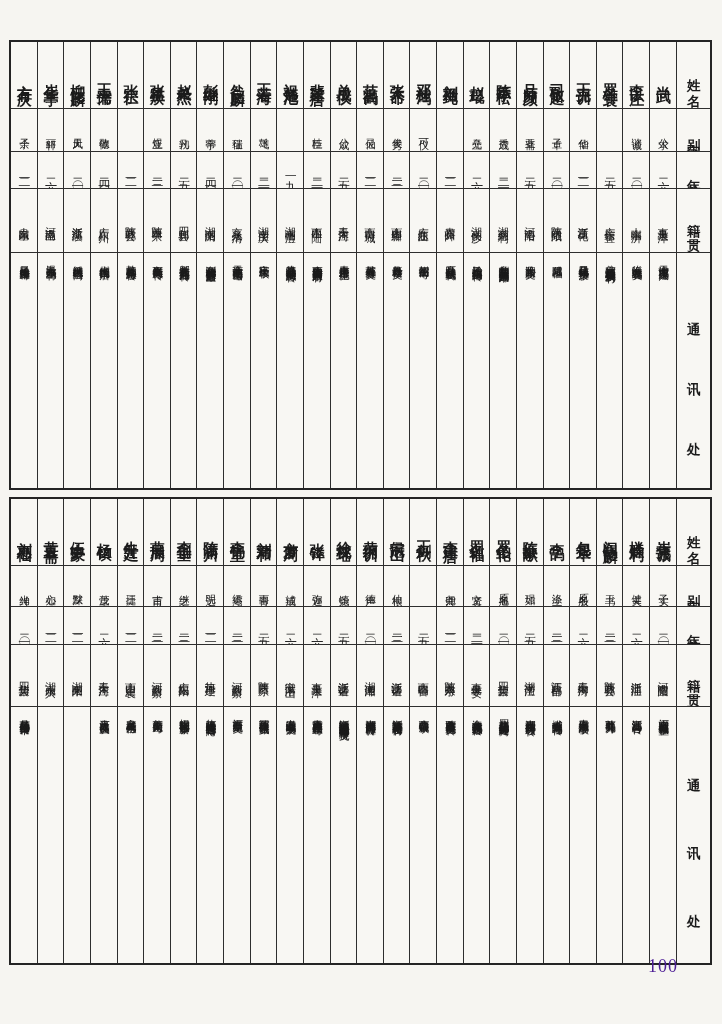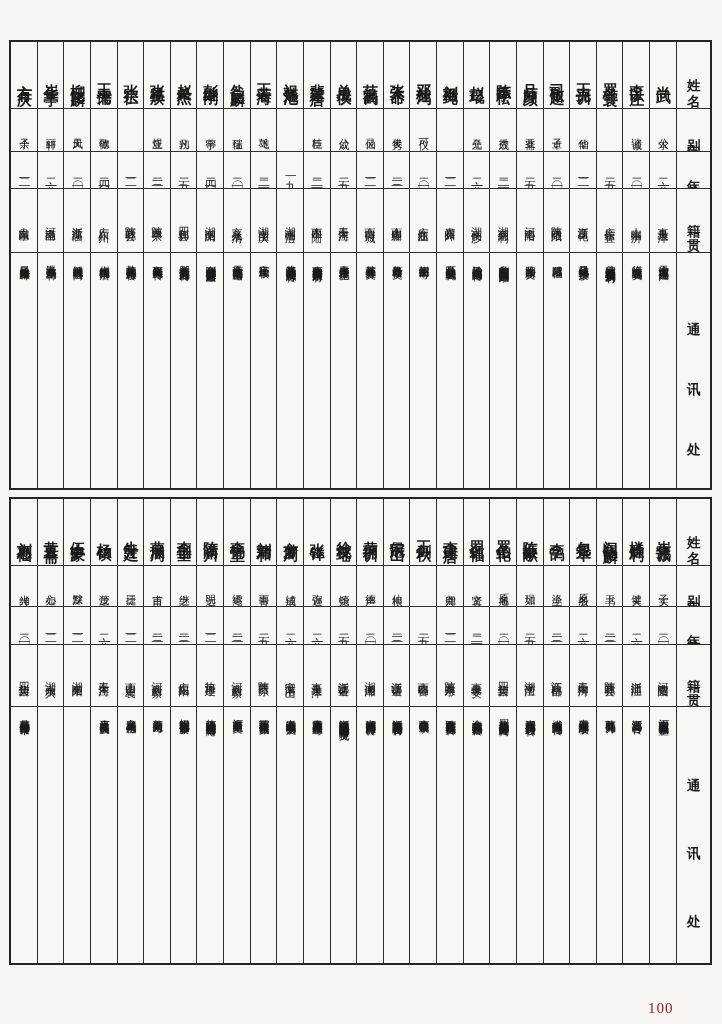--- a/index.html
+++ b/index.html
@@ -53,22 +53,22 @@
   .header .cell .vtext { font-weight: 700; font-size: 13.5px; }
   .header .name .vtext   { letter-spacing: 16px; margin-bottom: -16px; }
   .header .zi .vtext     { letter-spacing: 7px;  margin-bottom: -7px; }
   .header .age .vtext    { letter-spacing: 5px;  margin-bottom: -5px; }
   .header .native .vtext { letter-spacing: 15px; margin-bottom: -15px; }
   .header .addr          { align-items: center; padding-top: 0; }
   .header .addr .vtext   { font-size: 13.5px; line-height: 14px; letter-spacing: 60px; margin-bottom: -60px; }
   .t1 .header .addr .vtext { letter-spacing: 68px; margin-bottom: -68px; }
 
   .page-number {
-    position: absolute; left: 648px; top: 1000px;
-    font-size: 15px; letter-spacing: 1px; color: #7f1d1d;
+    position: absolute; left: 648px; top: 956px;
+    font-size: 18px; letter-spacing: 1px; color: #4c1d95;
   }
 </style>
 </head>
 <body>
 
 <div class="page">
   <div class="table t0" id="table-0">
       <div class="col header">
         <div class="cell name">
           <span class="vtext">姓名</span>

